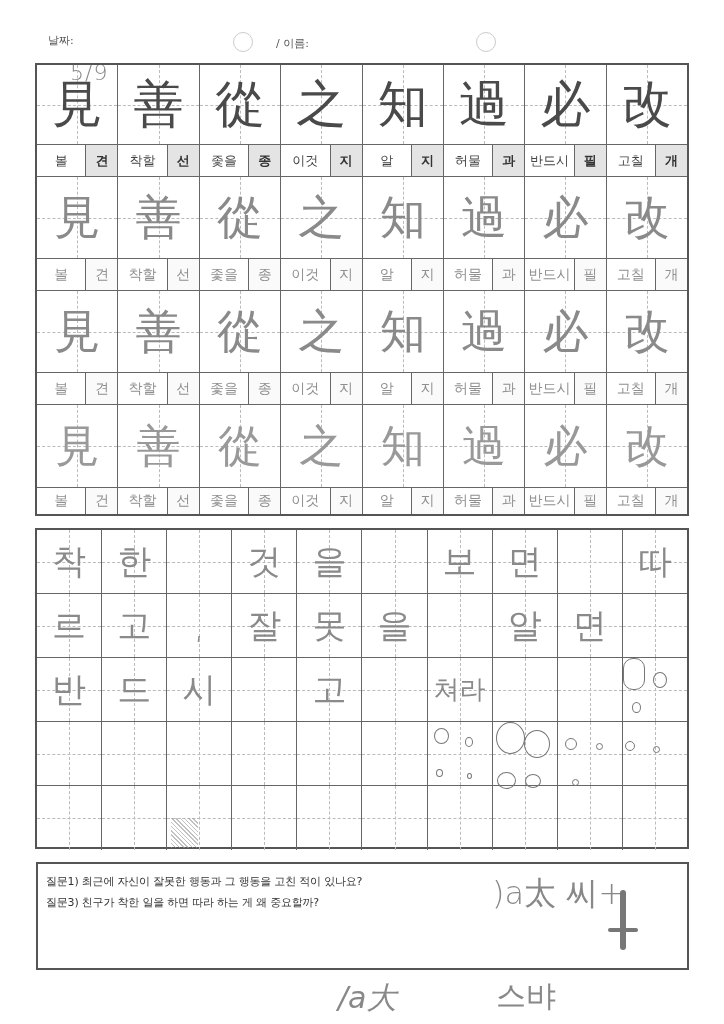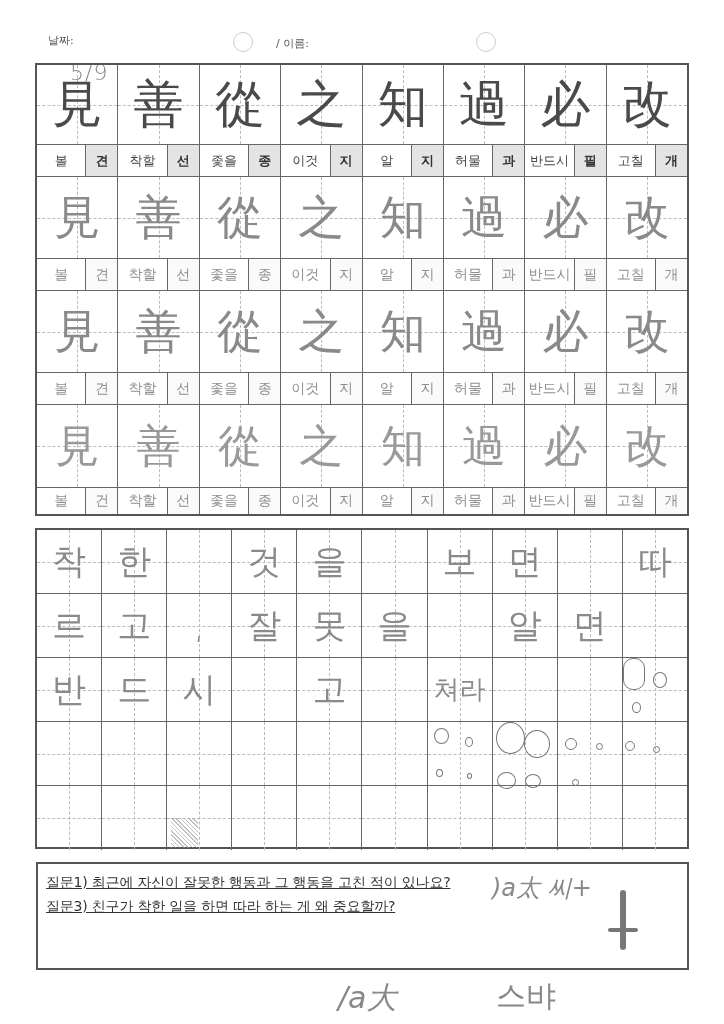--- a/index.html
+++ b/index.html
@@ -39,21 +39,21 @@
   .wcell:last-child{border-right:none;}
   .wcell .gv{position:absolute;left:50%;top:0;bottom:0;border-left:1px dashed #bbb;}
   .wcell .gh{position:absolute;top:50%;left:0;right:0;border-top:1px dashed #bbb;}
   .wchar{position:relative;z-index:1;font-size:34px;color:#8a8a8a;font-weight:200;}
   .doodle{position:absolute;border:1.3px solid #777;border-radius:50%;z-index:2;}
   .scribble{position:absolute;background:repeating-linear-gradient(45deg,#999 0 1px,transparent 1px 3px);opacity:.6;}
 
   
   .qbox{left:36px;top:862px;width:653px;height:108px;border:2px solid #555;box-sizing:border-box;padding:4px 8px;}
   .qtitle{font-size:17px;font-weight:bold;color:#222;letter-spacing:-0.5px;margin-top:2px;}
-  .qline{font-size:14px;color:#333;margin-top:6px;letter-spacing:-0.2px;text-decoration:underline;}
+  .qline{font-size:11px;color:#333;margin-top:6px;letter-spacing:-0.2px;}
   .hw{color:#888;font-weight:200;}
   .sword{left:620px;top:890px;width:6px;height:60px;background:#777;border-radius:3px;}
   .sword-guard{left:608px;top:928px;width:30px;height:4px;background:#777;border-radius:2px;}
 </style>
 </head>
 <body>
 
 <div class="abs date-label">날짜:</div>
 <div class="abs date-val">5/9</div>
 <div class="abs circle-mark" style="left:233px;top:32px;width:18px;height:18px;"></div>
@@ -630,18 +630,18 @@
 <div class="abs doodle" style="left:467px;top:773px;width:3px;height:4px;"></div>
 <div class="abs doodle" style="left:497px;top:772px;width:17px;height:15px;"></div>
 <div class="abs doodle" style="left:525px;top:774px;width:14px;height:12px;"></div>
 <div class="abs doodle" style="left:572px;top:779px;width:5px;height:5px;"></div>
 <div class="abs scribble" style="left:171px;top:818px;width:27px;height:30px;"></div>
 
 <div class="abs qbox">
   <div class="qline">질문1) 최근에 자신이 잘못한 행동과 그 행동을 고친 적이 있나요?</div>
   <div class="qline">질문3) 친구가 착한 일을 하면 따라 하는 게 왜 중요할까?</div>
 </div>
-<div class="abs hw" style="left:492px;top:872px;font-size:24px;font-style:italic;">)a太 씨+</div>
+<div class="abs hw" style="left:492px;top:872px;font-size:32px;">)a太 씨+</div>
 <div class="abs sword"></div>
 <div class="abs sword-guard"></div>
 
 <div class="abs hw" style="left:338px;top:978px;font-size:30px;font-style:italic;">/a大</div>
 <div class="abs hw" style="left:496px;top:976px;font-size:30px;">스뱌</div>
 
 </body></html>

